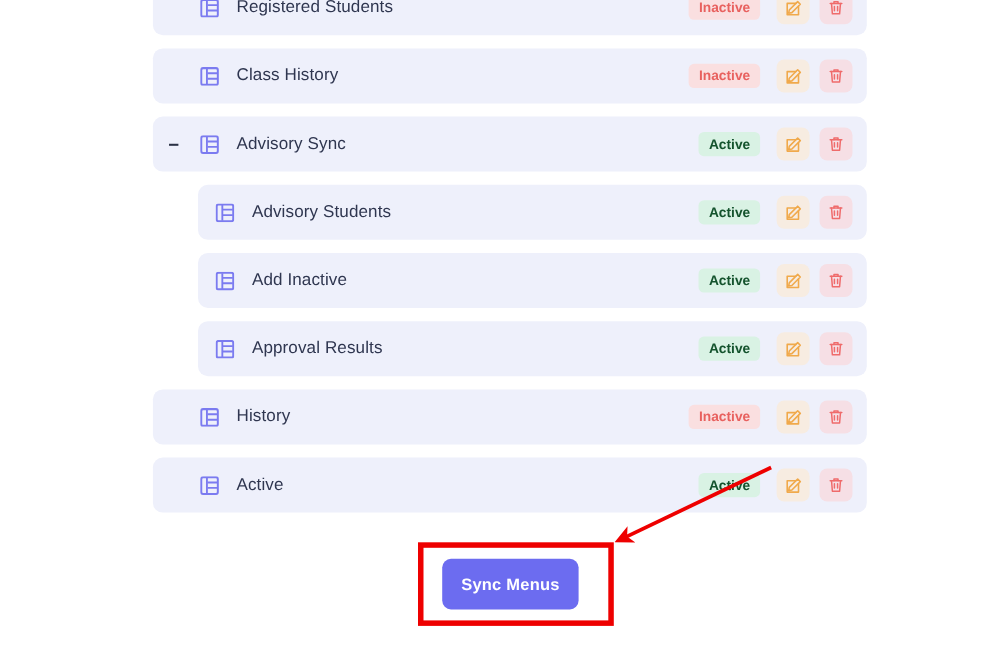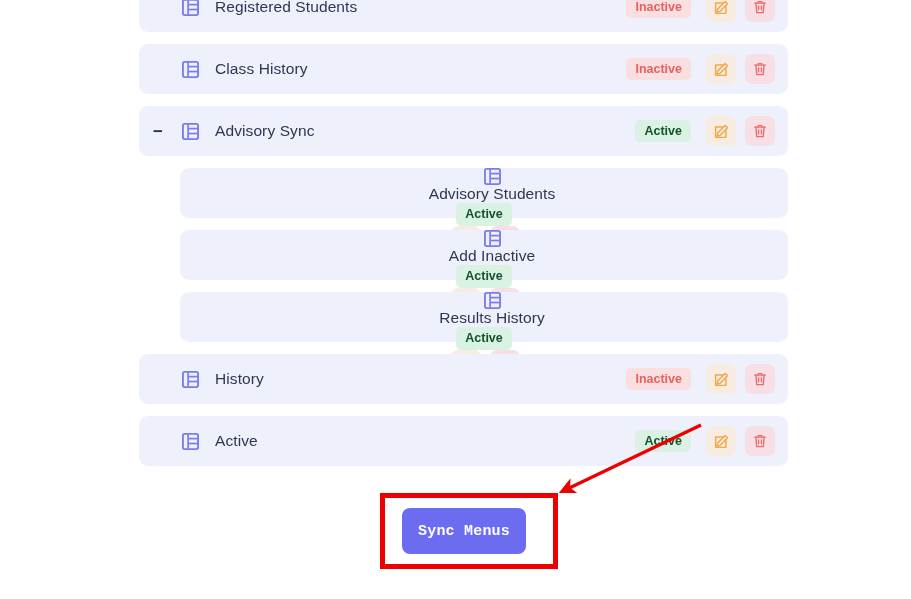--- a/index.html
+++ b/index.html
@@ -34,21 +34,20 @@
     background: #eef0fb;
     border-radius: 9px;
     margin-bottom: 12px;
     display: flex;
     align-items: center;
   }
 
   .menu-row.nested {
     margin-left: 41px;
     width: 608px;
-    flex-direction: column;
   }
 
   
   .toggle {
     width: 14px;
     margin-left: 12px;
     text-align: center;
     font-size: 17px;
     font-weight: 700;
     color: #2b3245;
@@ -133,21 +132,21 @@
   #sync-button {
     position: absolute;
     left: 22px;
     top: 15px;
     width: 124px;
     height: 46px;
     background: #6c6cf0;
     color: #ffffff;
     border: none;
     border-radius: 8px;
-    font-family: Liberation Mono, monospace;
+    font-family: Liberation Sans, sans-serif;
     font-size: 15px;
     font-weight: 700;
     letter-spacing: .2px;
     cursor: pointer;
   }
 
   
   #annotation-arrow {
     position: absolute;
     left: 0; top: 0;
@@ -299,21 +298,21 @@
           </button>
         </span>
       </div>
       <div class="menu-row nested">
         <svg class="row-icon" viewBox="0 0 20 20" xmlns="http://www.w3.org/2000/svg">
           <rect x="1.1" y="1.1" width="17.8" height="17.8" rx="2" fill="none" stroke="#7b7bf0" stroke-width="2.2"></rect>
           <line x1="7.2" y1="1.6" x2="7.2" y2="18.4" stroke="#7b7bf0" stroke-width="2"></line>
           <line x1="7.8" y1="6.6" x2="18.4" y2="6.6" stroke="#7b7bf0" stroke-width="2"></line>
           <line x1="7.8" y1="12.4" x2="18.4" y2="12.4" stroke="#7b7bf0" stroke-width="2"></line>
         </svg>
-        <span class="row-label">Results History</span>
+        <span class="row-label">Approval Results</span>
         <span class="row-spacer"></span>
         <span class="badge active">Active</span>
         <span class="actions">
           <button class="act-btn edit">
             <svg width="17" height="17" viewBox="0 0 20 20" xmlns="http://www.w3.org/2000/svg" fill="none" stroke="#f0a94b" stroke-width="1.7" stroke-linecap="round" stroke-linejoin="round">
               <path d="M14.3 2.9 L17.1 5.7 L8.1 14.7 L4.7 15.3 L5.3 11.9 Z"></path>
               <path d="M12.4 4.8 L3.1 4.8 L3.1 16.9 L15.2 16.9 L15.2 8.0"></path>
             </svg>
           </button>
           <button class="act-btn delete">

